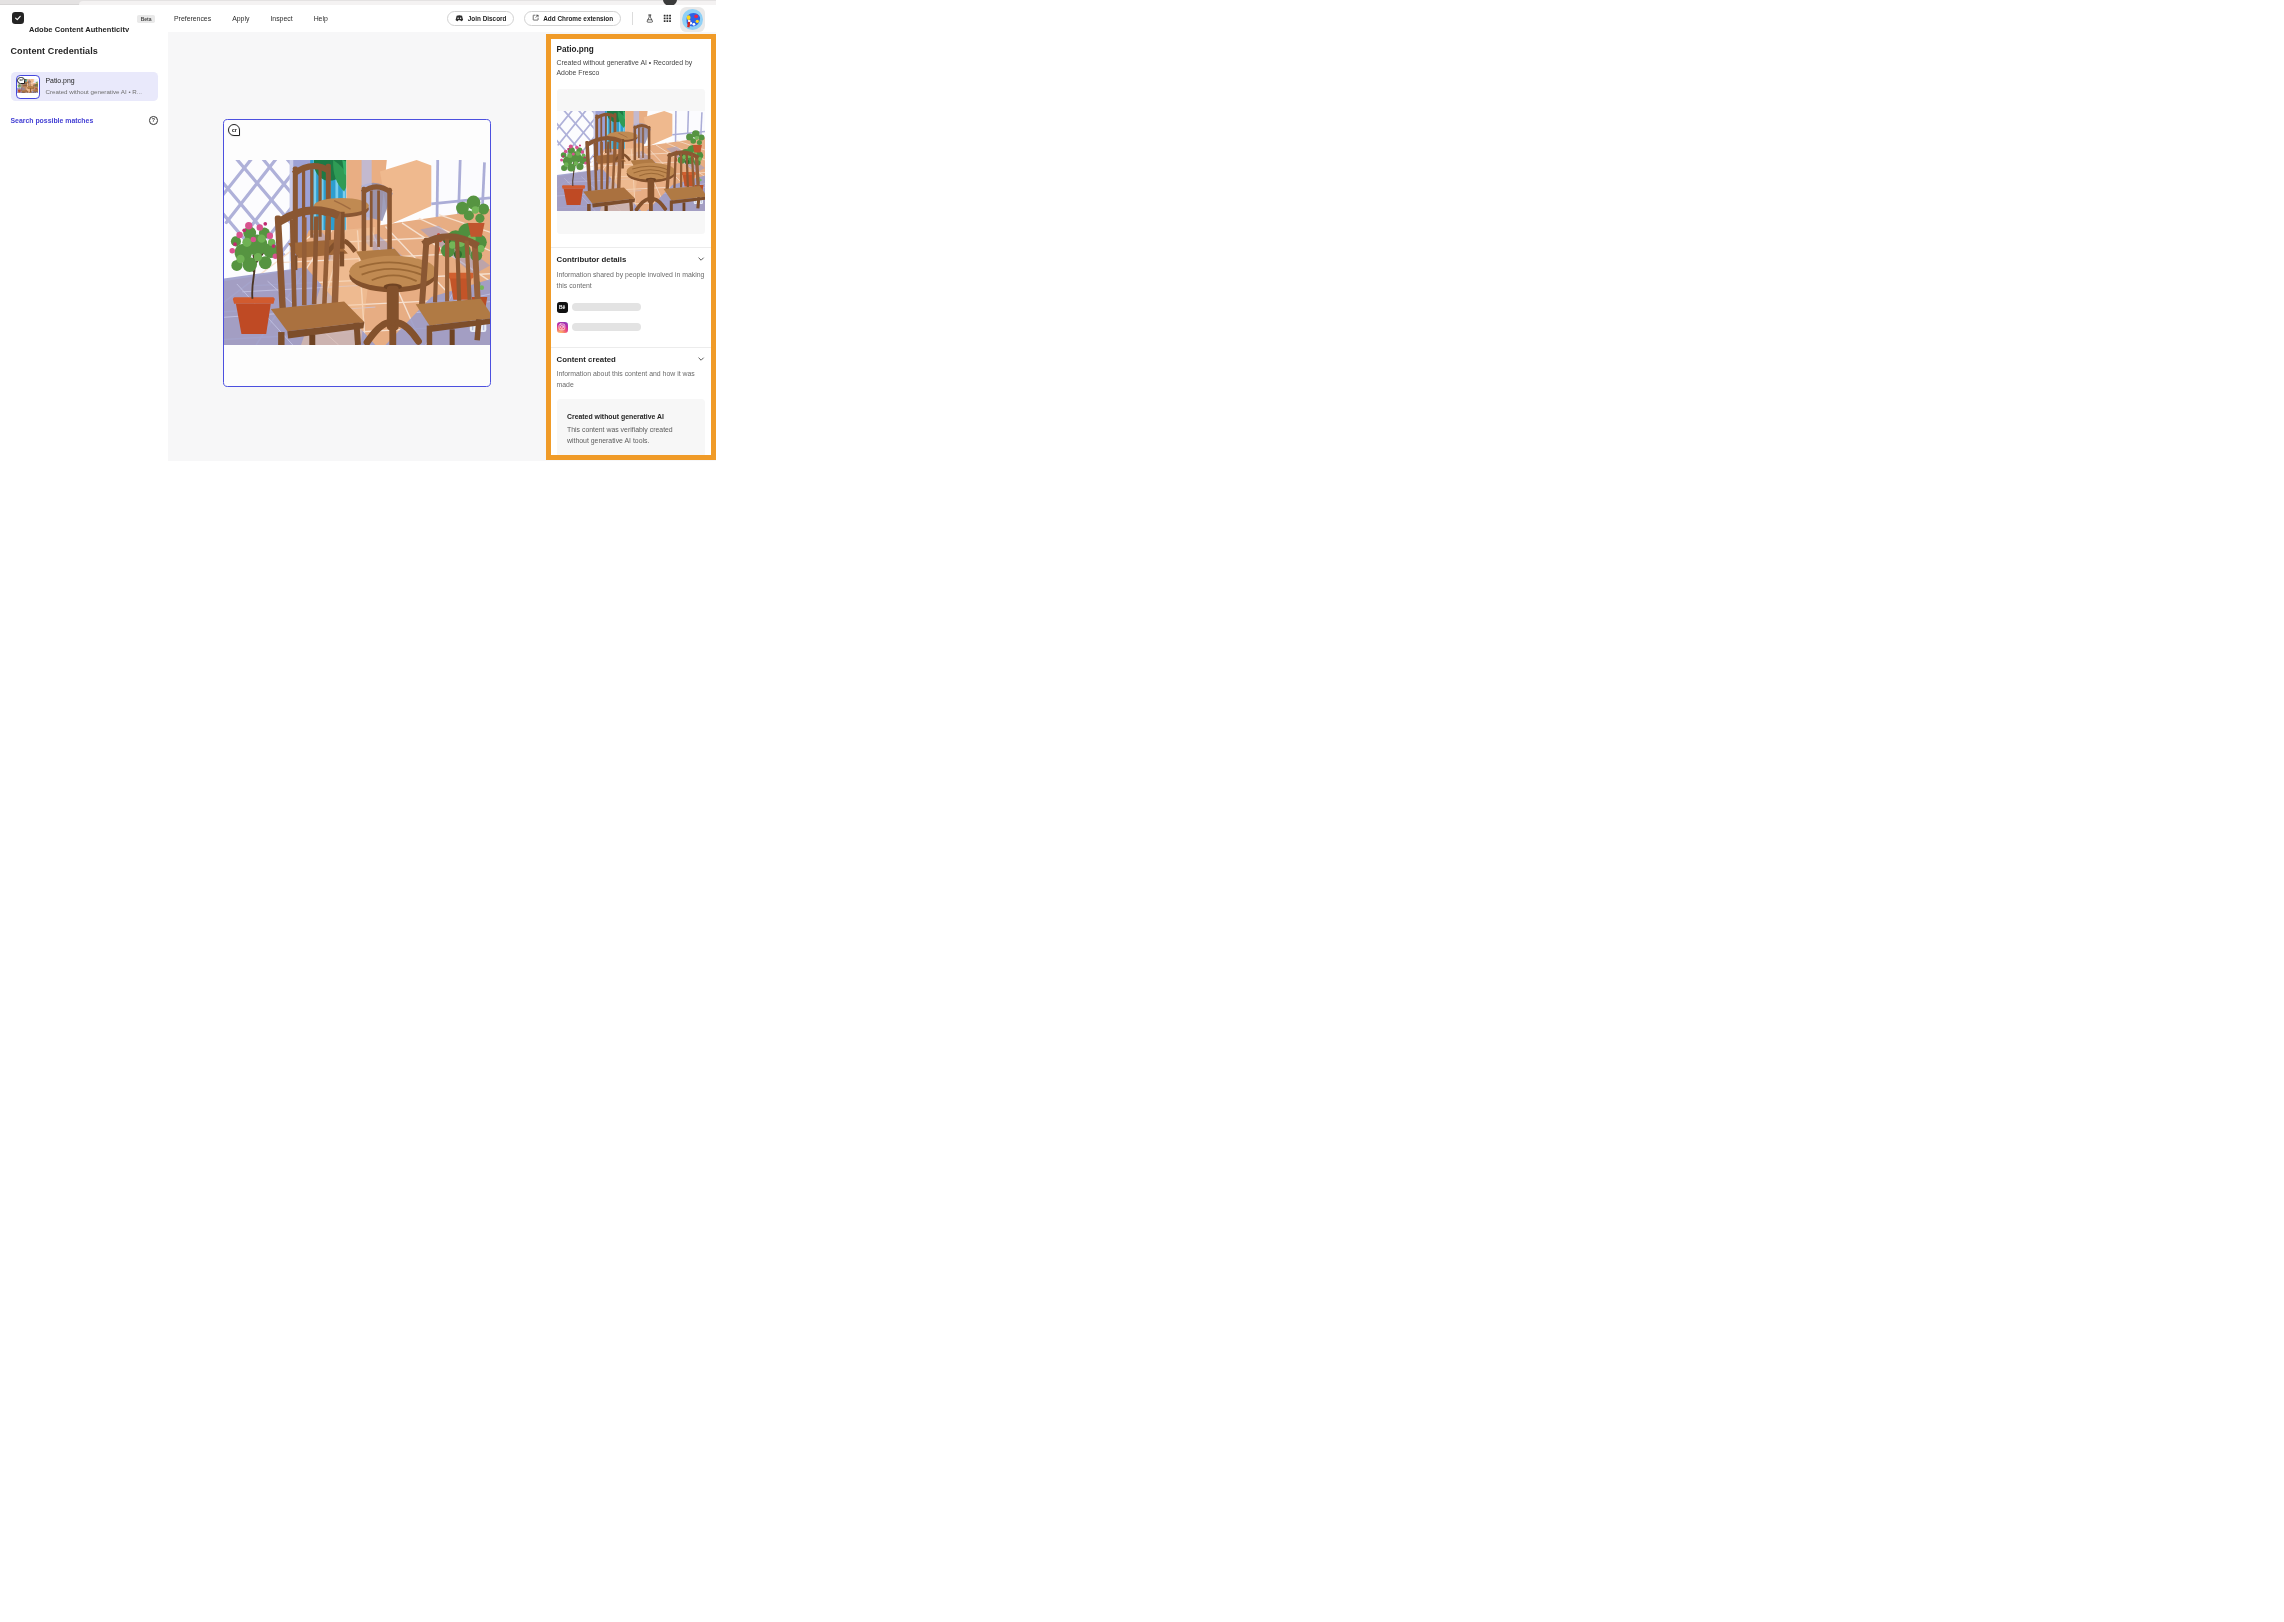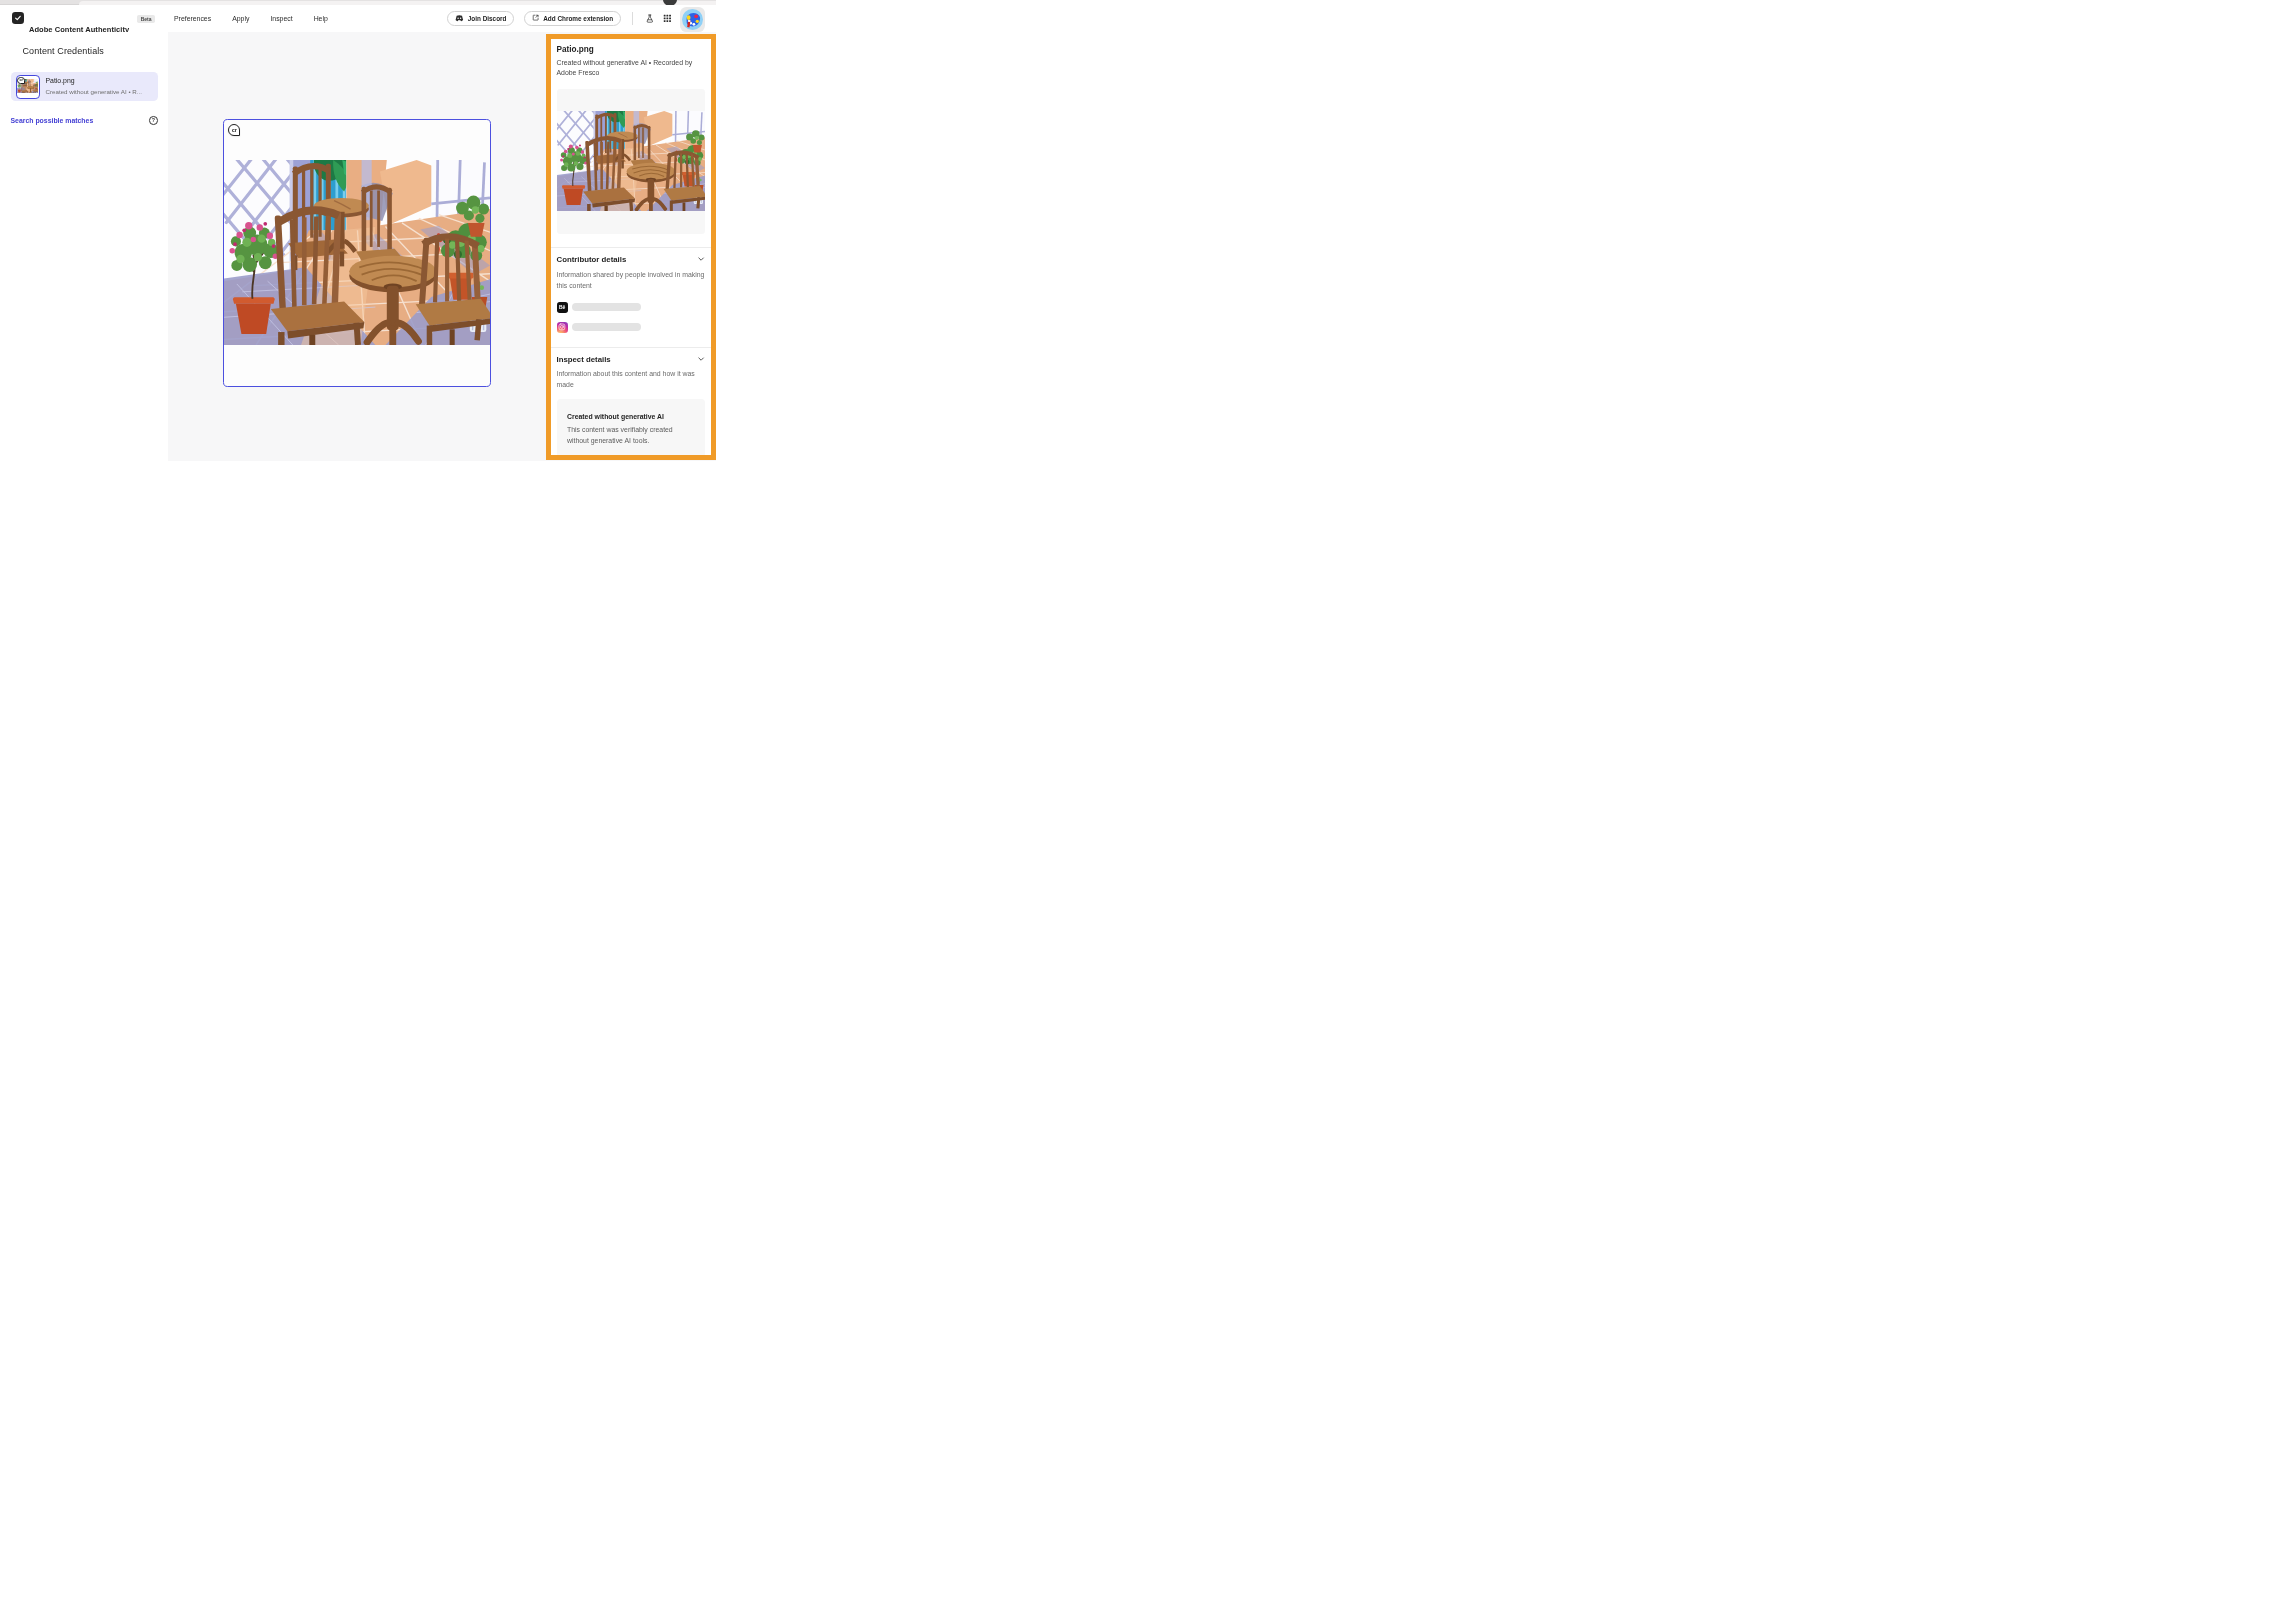--- a/index.html
+++ b/index.html
@@ -22,21 +22,21 @@
   .nav-item.active::after { content:""; position:absolute; left:-0.9px; right:-0.9px; bottom:0; height:1.1px; background:#2c2c2c; }
   .header-right { position:absolute; right:0; top:0; height:28px; display:flex; align-items:center; }
   .pill-btn { display:flex; align-items:center; gap:3.7px; height:15px; padding:0 6.9px; border:0.7px solid #d2d2d2; border-radius:7.8px; background:#fff; font-size:6.4px; font-weight:700; color:#242424; cursor:pointer; white-space:nowrap; }
   .pill-btn + .pill-btn { margin-left:10px; }
   .hdr-divider { width:0.5px; height:12.8px; background:#dcdcdc; margin:0 9px 0 11px; }
   .hdr-icon { width:10px; height:10px; margin:0 3.7px; display:flex; align-items:center; justify-content:center; cursor:pointer; }
   .avatar-wrap { width:25px; height:25px; margin:0 11px 0 3.7px; background:#e9e9e9; border-radius:6.4px; display:flex; align-items:center; justify-content:center; cursor:pointer; position:relative; top:0.9px; }
 
   
   .sidebar { position:absolute; left:0; top:32px; width:168px; bottom:0; background:#fff; }
-  .sidebar-title { position:absolute; left:10.5px; top:13.7px; font-size:9px; font-weight:400; color:#1f1f1f; letter-spacing:0.1px;margin-left:12px; }
+  .sidebar-title { position:absolute; left:10.5px; top:13.7px; font-size:9px; font-weight:700; color:#1f1f1f; letter-spacing:0.1px; }
   .file-item { position:absolute; left:10.5px; top:40px; width:147px; height:29px; background:#e9e9fb; border-radius:4.6px; cursor:pointer; }
   .file-thumb { position:absolute; left:5px; top:2.7px; width:24px; height:24px; border:1.1px solid #4547dd; border-radius:4.1px; background:#fff; overflow:hidden; }
   .file-thumb .art-clip { position:absolute; left:0; top:3.7px; width:21.5px; height:14px; overflow:hidden; }
   .thumb-cr { position:absolute; left:0.9px; top:0.9px; width:7.8px; height:7.8px; background:#fff; border:0.7px solid #222; border-radius:50% 50% 0 50%; display:flex; align-items:center; justify-content:center; font-size:3.7px; font-weight:800; color:#222; z-index:3; }
   .file-name { position:absolute; left:35px; top:5px; font-size:6.9px; color:#242424; }
   .file-sub { position:absolute; left:35px; top:15.5px; font-size:6.2px; color:#6f6f6f; white-space:nowrap; }
   .search-link { position:absolute; left:10.5px; top:85px; font-size:6.9px; font-weight:700; color:#4440d4; cursor:pointer; }
   .help-circle { position:absolute; left:149px; top:84px; width:8.7px; height:8.7px; border:0.7px solid #333; border-radius:50%; display:flex; align-items:center; justify-content:center; font-size:5.3px; font-weight:700; color:#333; cursor:pointer; }
 
   
@@ -873,21 +873,21 @@
               <circle cx="12" cy="12" r="4.4"></circle>
               <circle cx="17.4" cy="6.6" r="1.3" fill="#fff" stroke="none"></circle>
             </svg>
         </div>
         <div class="redact-pill"></div>
       </div>
 
       <div class="divider d2"></div>
 
       <div class="sec-head">
-        <div class="sec-title">Inspect details</div>
+        <div class="sec-title">Content created</div>
         <svg class="chev" viewBox="0 0 18 18" fill="none" stroke="#333" stroke-width="1.8" stroke-linecap="round" stroke-linejoin="round">
             <polyline points="4,6.5 9,11.5 14,6.5"></polyline>
           </svg>
       </div>
       <div class="sec-desc">Information about this content and how it was made</div>
 
       <div class="content-card">
         <div class="cc-title">Created without generative AI</div>
         <div class="cc-body">This content was verifiably created without generative AI tools.</div>
       </div>

